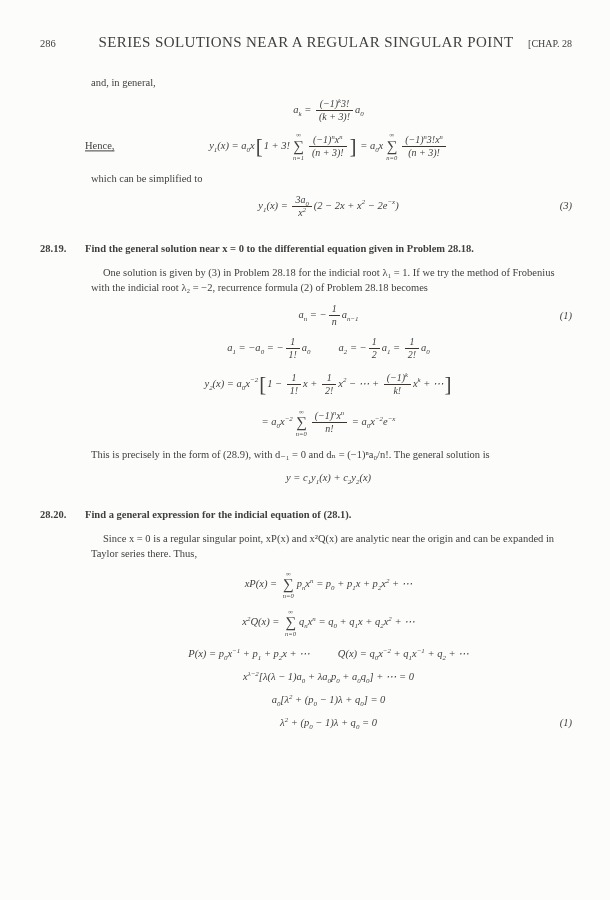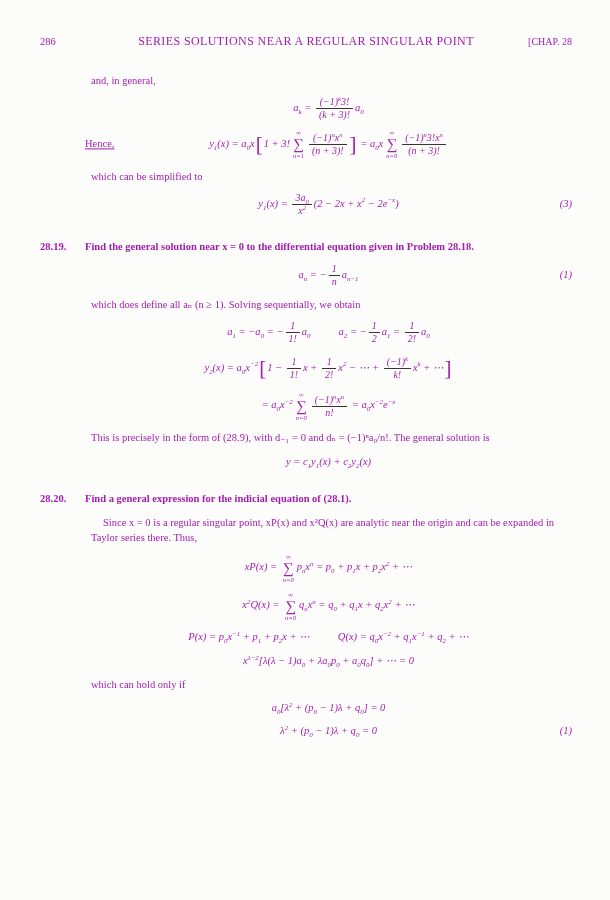--- a/index.html
+++ b/index.html
@@ -1,27 +1,27 @@
 <!DOCTYPE html>
 <html><head>
 <meta charset="utf-8">
 <style>
   html,body{margin:0;padding:0;background:#e9e9e7;}
   .page{
     width:610px;height:900px;box-sizing:border-box;margin:0 auto;
-    background:#fcfcfa;color:#a21caf;overflow:hidden;
+    background:#fcfcfa;color:#404040;overflow:hidden;
     padding:34px 38px 0 40px;
     font-family:"Liberation Serif","DejaVu Serif",serif;
   }
   .pagehead{
     display:grid;grid-template-columns:1fr auto 1fr;align-items:baseline;
     font-size:10px;
   }
   .pagehead .pn{justify-self:start;font-size:10.5px;}
-  .pagehead .htitle{justify-self:center;letter-spacing:0.4px;font-size:12px;}
+  .pagehead .htitle{justify-self:center;letter-spacing:0.4px;font-size:15px;}
   .pagehead .chap{justify-self:end;}
   .body{margin-top:24px;padding-left:45px;font-size:10.5px;line-height:1.45;}
   .txt{margin:9px 6px 5px;}
   .indent{text-indent:12px;}
   .eqrow{position:relative;text-align:center;margin:8px 0;font-style:italic;}
   .eqrow .eq{display:inline-block;}
   .eqrow sup,.eqrow sub{font-size:0.66em;line-height:0;}
   .frac{display:inline-block;vertical-align:middle;text-align:center;margin:0 2px;line-height:1.2;}
   .frac .num,.frac .den{display:block;padding:0 3px;font-size:0.95em;}
   .frac .num{border-bottom:0.8px solid #39342e;}
@@ -71,27 +71,27 @@
 
     <div class="eqrow">
       <span class="eq"><span>y</span><sub>1</sub><span>(x) = </span><span class="frac"><span class="num"><span>3a</span><sub>0</sub></span><span class="den"><span>x</span><sup>2</sup></span></span><span>(2 − 2x + x</span><sup>2</sup><span> − 2e</span><sup>−x</sup><span>)</span></span>
       <span class="eqnum">(3)</span>
     </div>
 
     <div class="prob">
       <span class="pnum">28.19.</span><span class="pstate">Find the general solution near x = 0 to the differential equation given in Problem 28.18.</span>
     </div>
 
+    <p class="txt indent">One solution is given by (3) in Problem 28.18 for the indicial root λ₁ = 1. If we try the method of Frobenius with the indicial root λ₂ = −2, recurrence formula (2) of Problem 28.18 becomes</p>
 
     <div class="eqrow">
       <span class="eq"><span>a</span><sub>n</sub><span> = −</span><span class="frac"><span class="num"><span>1</span></span><span class="den"><span>n</span></span></span><span>a</span><sub>n−1</sub></span>
       <span class="eqnum">(1)</span>
     </div>
 
-    <p class="txt">which does define all aₙ (n ≥ 1). Solving sequentially, we obtain</p>
 
     <div class="eqrow">
       <span class="eq"><span>a</span><sub>1</sub><span> = −a</span><sub>0</sub><span> = −</span><span class="frac"><span class="num"><span>1</span></span><span class="den"><span>1!</span></span></span><span>a</span><sub>0</sub><span class="hgap" style="width: 28px;"></span><span>a</span><sub>2</sub><span> = −</span><span class="frac"><span class="num"><span>1</span></span><span class="den"><span>2</span></span></span><span>a</span><sub>1</sub><span> = </span><span class="frac"><span class="num"><span>1</span></span><span class="den"><span>2!</span></span></span><span>a</span><sub>0</sub></span>
     </div>
 
 
     <div class="eqrow">
       <span class="eq"><span>y</span><sub>2</sub><span>(x) = a</span><sub>0</sub><span>x</span><sup>−2</sup><span class="bigbr">[</span><span>1 − </span><span class="frac"><span class="num"><span>1</span></span><span class="den"><span>1!</span></span></span><span>x + </span><span class="frac"><span class="num"><span>1</span></span><span class="den"><span>2!</span></span></span><span>x</span><sup>2</sup><span> − ⋯ + </span><span class="frac"><span class="num"><span>(−1)</span><sup>k</sup></span><span class="den"><span>k!</span></span></span><span>x</span><sup>k</sup><span> + ⋯</span><span class="bigbr">]</span></span>
     </div>
 
@@ -134,21 +134,20 @@
 
     <div class="eqrow">
       <span class="eq"><span>P(x) = p</span><sub>0</sub><span>x</span><sup>−1</sup><span> + p</span><sub>1</sub><span> + p</span><sub>2</sub><span>x + ⋯</span><span class="hgap" style="width: 28px;"></span><span>Q(x) = q</span><sub>0</sub><span>x</span><sup>−2</sup><span> + q</span><sub>1</sub><span>x</span><sup>−1</sup><span> + q</span><sub>2</sub><span> + ⋯</span></span>
     </div>
 
 
     <div class="eqrow">
       <span class="eq"><span>x</span><sup>λ−2</sup><span>[λ(λ − 1)a</span><sub>0</sub><span> + λa</span><sub>0</sub><span>p</span><sub>0</sub><span> + a</span><sub>0</sub><span>q</span><sub>0</sub><span>] + ⋯ = 0</span></span>
     </div>
 
-    <p class="txt">which can hold only if</p>
 
     <div class="eqrow">
       <span class="eq"><span>a</span><sub>0</sub><span>[λ</span><sup>2</sup><span> + (p</span><sub>0</sub><span> − 1)λ + q</span><sub>0</sub><span>] = 0</span></span>
     </div>
 
 
     <div class="eqrow">
       <span class="eq"><span>λ</span><sup>2</sup><span> + (p</span><sub>0</sub><span> − 1)λ + q</span><sub>0</sub><span> = 0</span></span>
       <span class="eqnum">(1)</span>
     </div>

